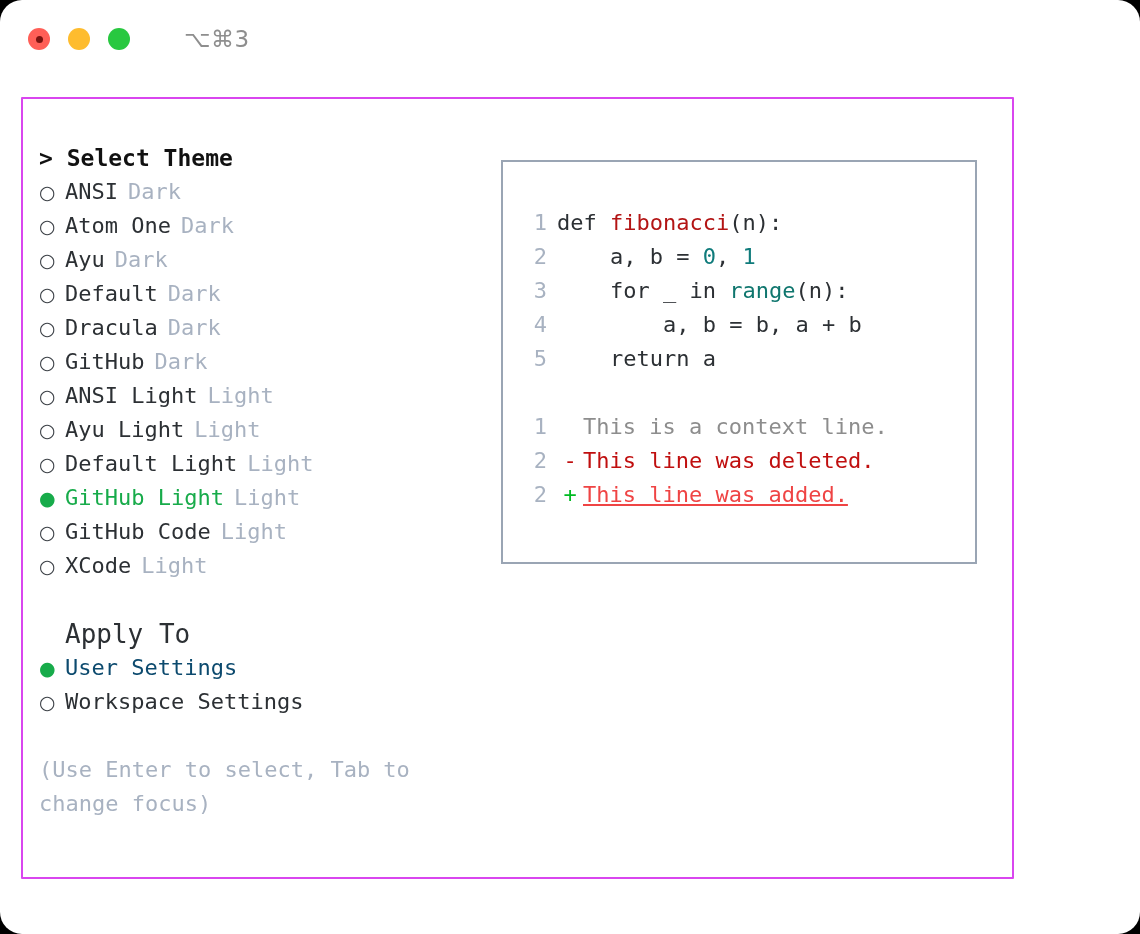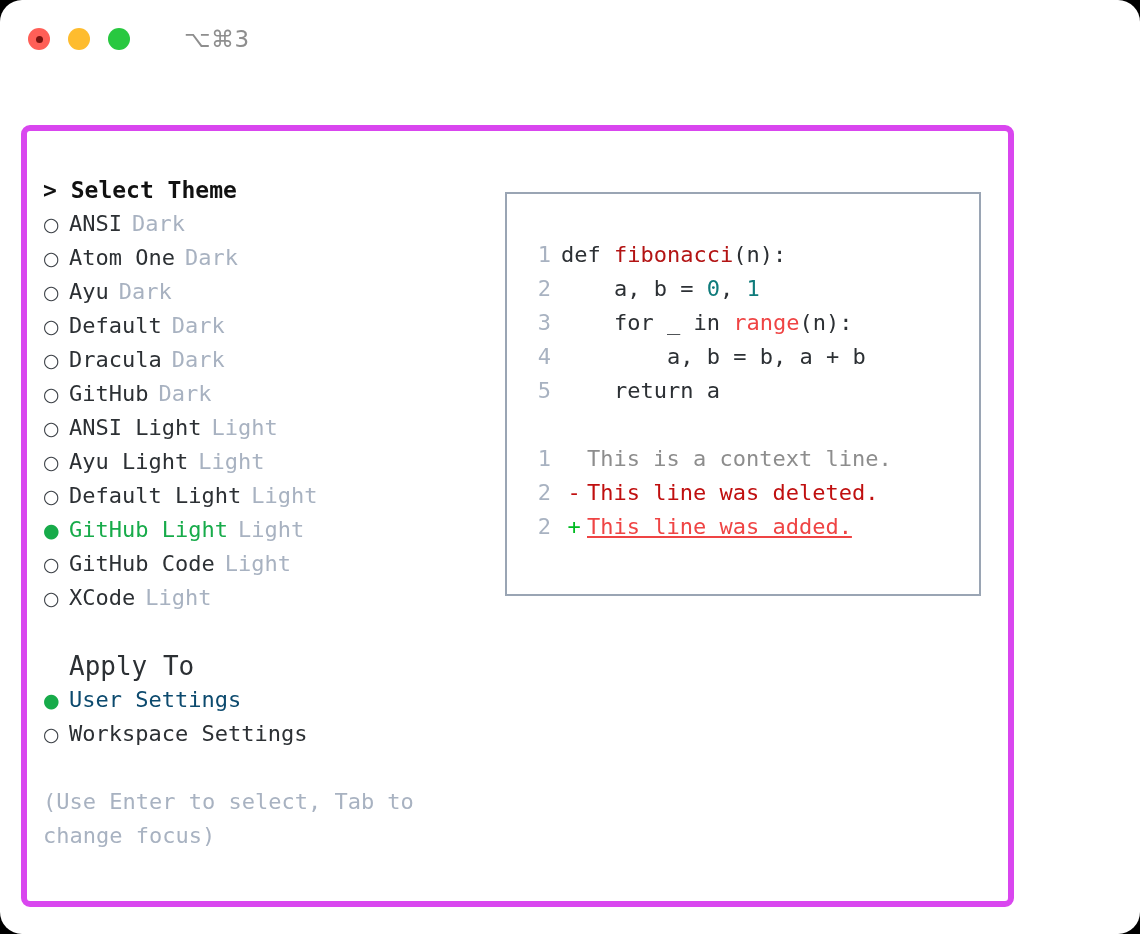--- a/index.html
+++ b/index.html
@@ -76,25 +76,24 @@
     line-height: 1;
   }
 
   
   .panel {
     position: absolute;
     left: 21px;
     top: 97px;
     width: 993px;
     height: 782px;
-    border: 6px solid #d946ef;
-    border-radius: 9px;
+    border: 2px solid #d946ef;
+    border-radius: 1px;
     box-sizing: border-box;
     background: #ffffff;
-    margin-top: 28px;
   }
 
   .columns {
     position: absolute;
     left: 0; top: 0;
     width: 100%; height: 100%;
   }
 
   
   .left-col {
@@ -203,21 +202,21 @@
   }
   .lineno {
     flex: 0 0 44px;
     text-align: right;
     color: #a8b2c1;
     padding-right: 10px;
   }
   .code-text { color: #2c3034; }
   .tok-fn    { color: #b31414; }
   .tok-num   { color: #0f7b7b; }
-  .tok-kwfn  { color: #ef4444; }
+  .tok-kwfn  { color: #0f766e; }
 
   .diff-gap { height: 34px; }
   .diff-line { display: flex; align-items: baseline; font-size: 22px; line-height: 34px; white-space: pre; }
   .diff-mark { flex: 0 0 26px; text-align: center; }
   .diff-ctx  { color: #8d8d8d; }
   .diff-del  { color: #c00f0f; }
   .diff-add  { color: #ef4444; text-decoration: underline; }
   .diff-line.ctx .diff-mark { color: #8d8d8d; }
   .diff-line.del .diff-mark { color: #c00f0f; }
   .diff-line.add .diff-mark { color: #00bb22; }

